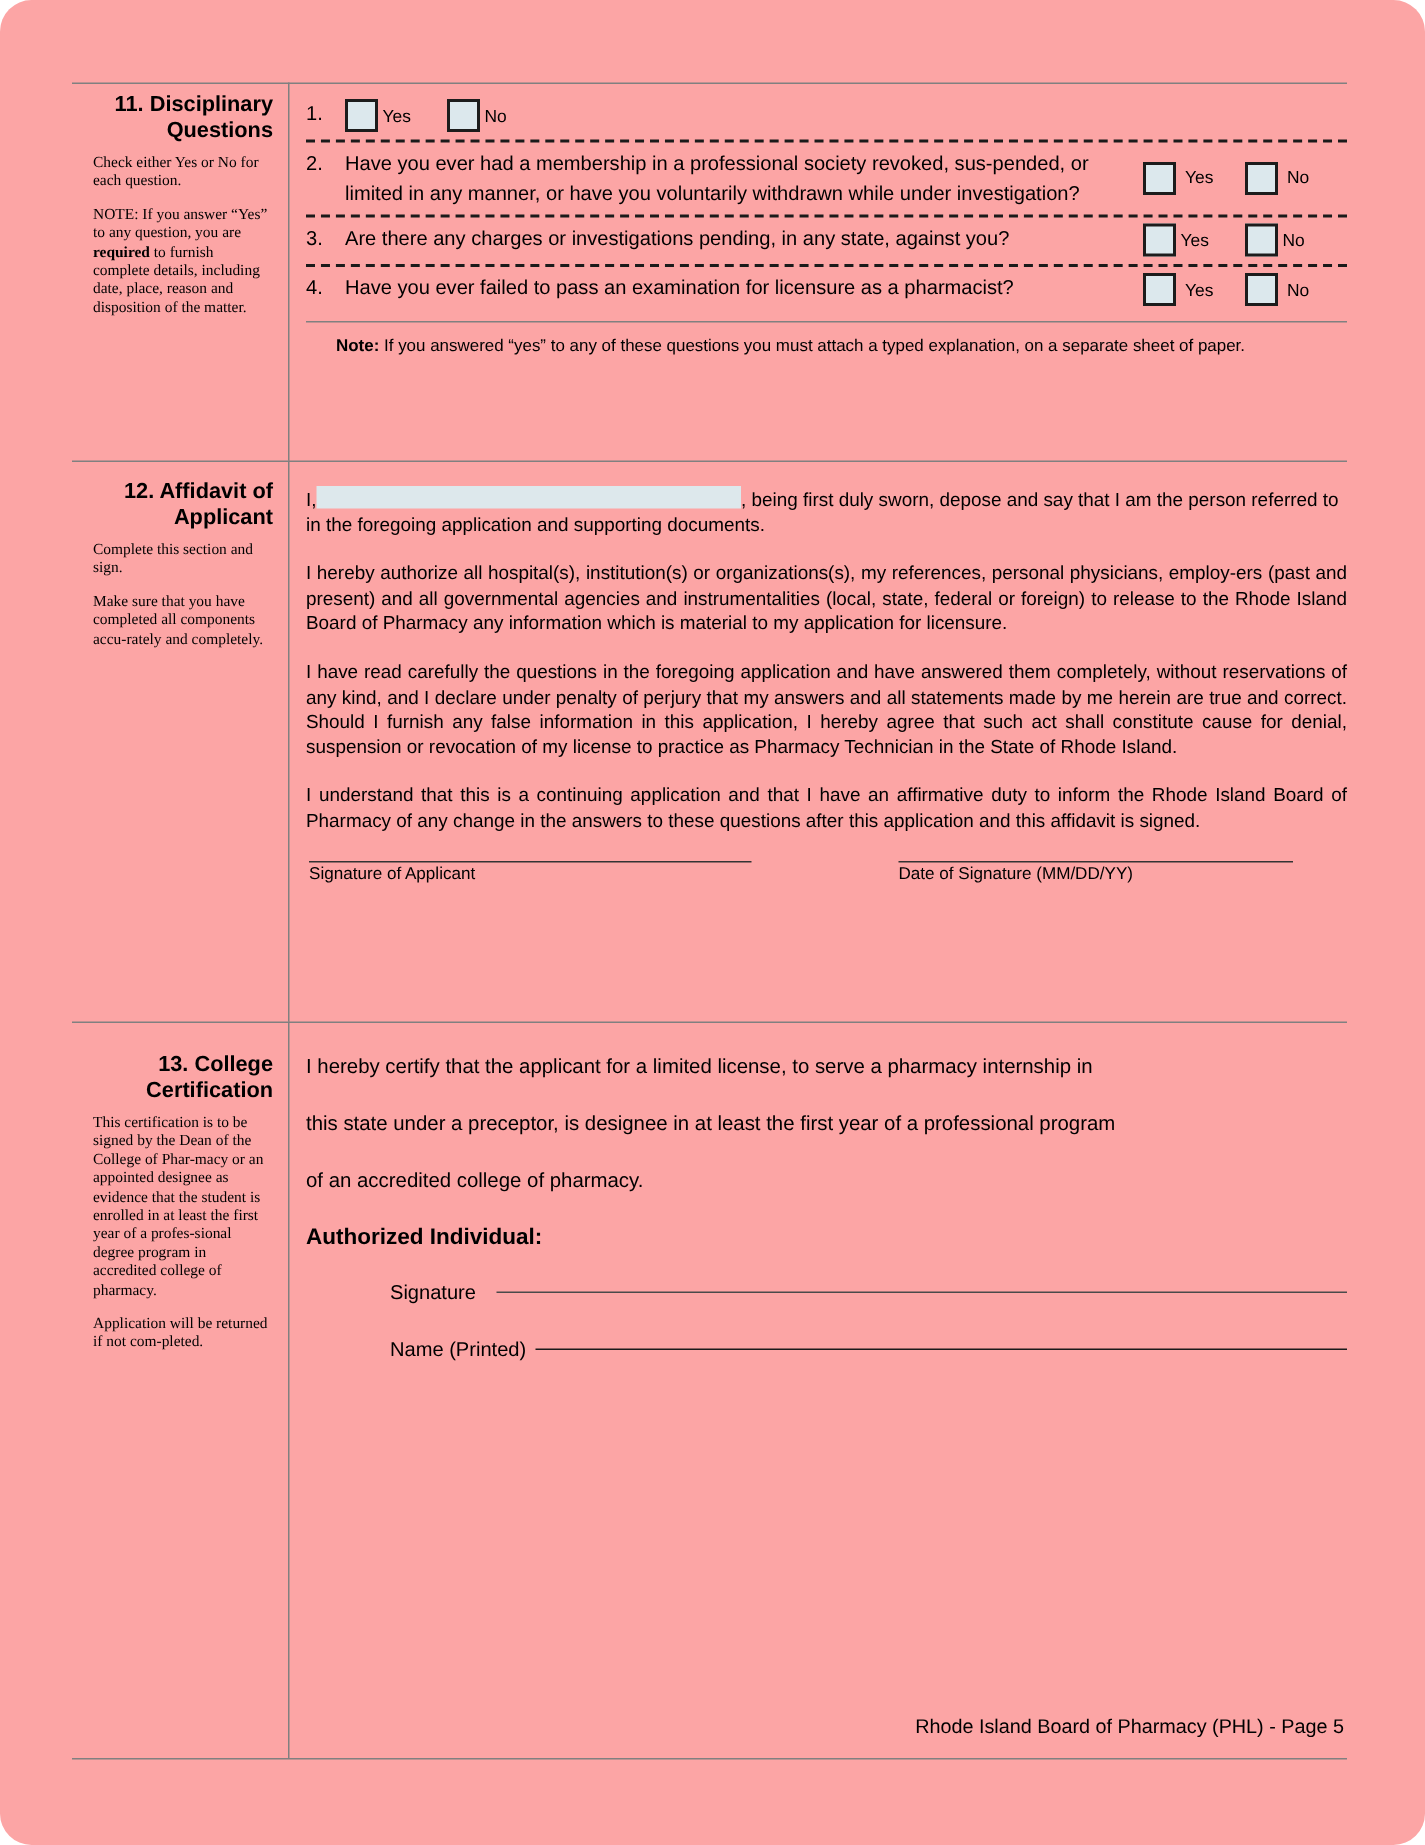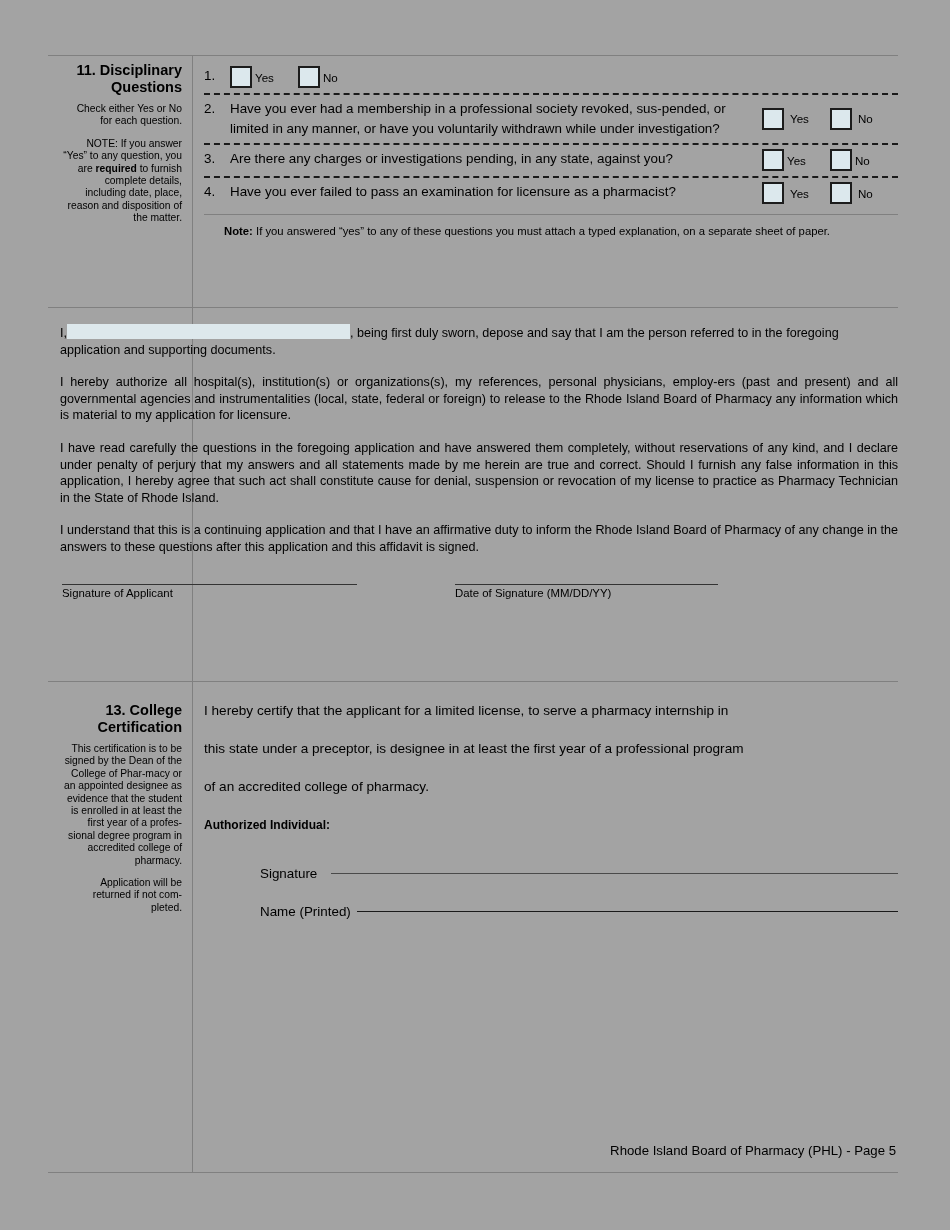--- a/index.html
+++ b/index.html
@@ -10,22 +10,23 @@
     background: #ffffff;
     font-family: "Liberation Sans", sans-serif;
     color: #000000;
     -webkit-font-smoothing: antialiased;
   }
 
   #page {
     position: relative;
     width: 950px;
     height: 1230px;
-    background: #a3a3a3;
+    background: #fca5a5;
     overflow: hidden;
+    border-radius: 21px;
   }
 
   
   .frame-line-top {
     position: absolute;
     left: 48px;
     width: 850px;
     height: 0;
     border-top: 1.2px solid #808080;
   }
@@ -61,22 +62,23 @@
     line-height: 17px;
     text-align: right;
     margin-bottom: 7px;
   }
   .sec-title .hang {
     display: block;
   }
   .side-note {
     font-size: 10.3px;
     line-height: 12.4px;
-    text-align: right;
+    text-align: left;
     padding-left: 14px;
+    font-family: Liberation Serif, serif;
   }
   .side-note p { margin-bottom: 10px; }
   .side-note b { font-weight: bold; }
 
   
   .qblock { position: relative; }
   .qrow {
     position: relative;
     display: flex;
     align-items: flex-start;
@@ -150,21 +152,21 @@
   .fillfield {
     display: inline-block;
     width: 283px;
     height: 15px;
     background: #dde8ec;
     vertical-align: -2px;
   }
 
   .siglines {
     display: flex;
-    margin-top: 28px;
+    margin-top: 18px;
     gap: 98px;
     padding-left: 2px;
   }
   .sigcell { position: relative; }
   .sigcell .rule {
     border-top: 1.3px solid #333333;
     width: 100%;
     height: 0;
   }
   .sigcell .cap {
@@ -175,24 +177,24 @@
   .sigcell.w1 { width: 295px; }
   .sigcell.w2 { width: 263px; }
 
   
   .certline {
     font-size: 13.6px;
     line-height: 18px;
     margin-bottom: 20px;
   }
   .certhead {
-    font-size: 12px;
+    font-size: 15px;
     font-weight: bold;
     line-height: 18px;
-    margin-bottom: 28px;
+    margin-bottom: 16px;
   }
   .fieldrow {
     display: flex;
     align-items: baseline;
     padding-left: 56px;
     margin-bottom: 14px;
   }
   .fieldrow .lab {
     font-size: 13.4px;
     line-height: 24px;
@@ -321,20 +323,30 @@
           <span>If you answered “yes” to any of these questions you must attach a typed explanation, on a separate sheet of paper.</span>
         </div>
       </div>
     </div>
   </div>
 
   <div class="frame-line-top" style="top:307px;"></div>
   <div class="vrule" style="top:307px; height:374px;"></div>
 
   <div class="section" style="top:318px;">
+    <div class="sidecol">
+      <div class="sec-title">
+        <span>12. Affidavit of</span>
+        <span class="hang">Applicant</span>
+      </div>
+      <div class="side-note">
+        <p>Complete this section and sign.</p>
+        <p>Make sure that  you have completed all components accu-rately and completely.</p>
+      </div>
+    </div>
 
     <div class="maincol">
       <div class="afftext" style="margin-top:4px;">
         <span>I,</span><span class="fillfield"></span><span>, being first duly sworn, depose and say that I am the person referred to in the foregoing application and supporting documents.</span>
       </div>
 
       <div class="afftext just">I hereby authorize all hospital(s), institution(s) or organizations(s), my references, personal physicians, employ-ers (past and present) and all governmental agencies and instrumentalities (local, state, federal or foreign) to release to the Rhode Island Board of  Pharmacy any information which is material to my application for licensure.</div>
       <div class="afftext just">I have read carefully the questions in the foregoing application and have answered them completely, without reservations of any kind, and I declare under penalty of perjury that my answers and all statements made by me herein are true and correct.  Should I furnish any false information in this application, I hereby agree that such act shall constitute cause for denial, suspension or revocation of my license to practice as Pharmacy Technician in the State of Rhode Island.</div>
       <div class="afftext just">I understand that this is a continuing application and that I have an affirmative duty to inform the Rhode Island Board of Pharmacy of any change in the answers to these questions after this application and this affidavit is signed.</div>
 

